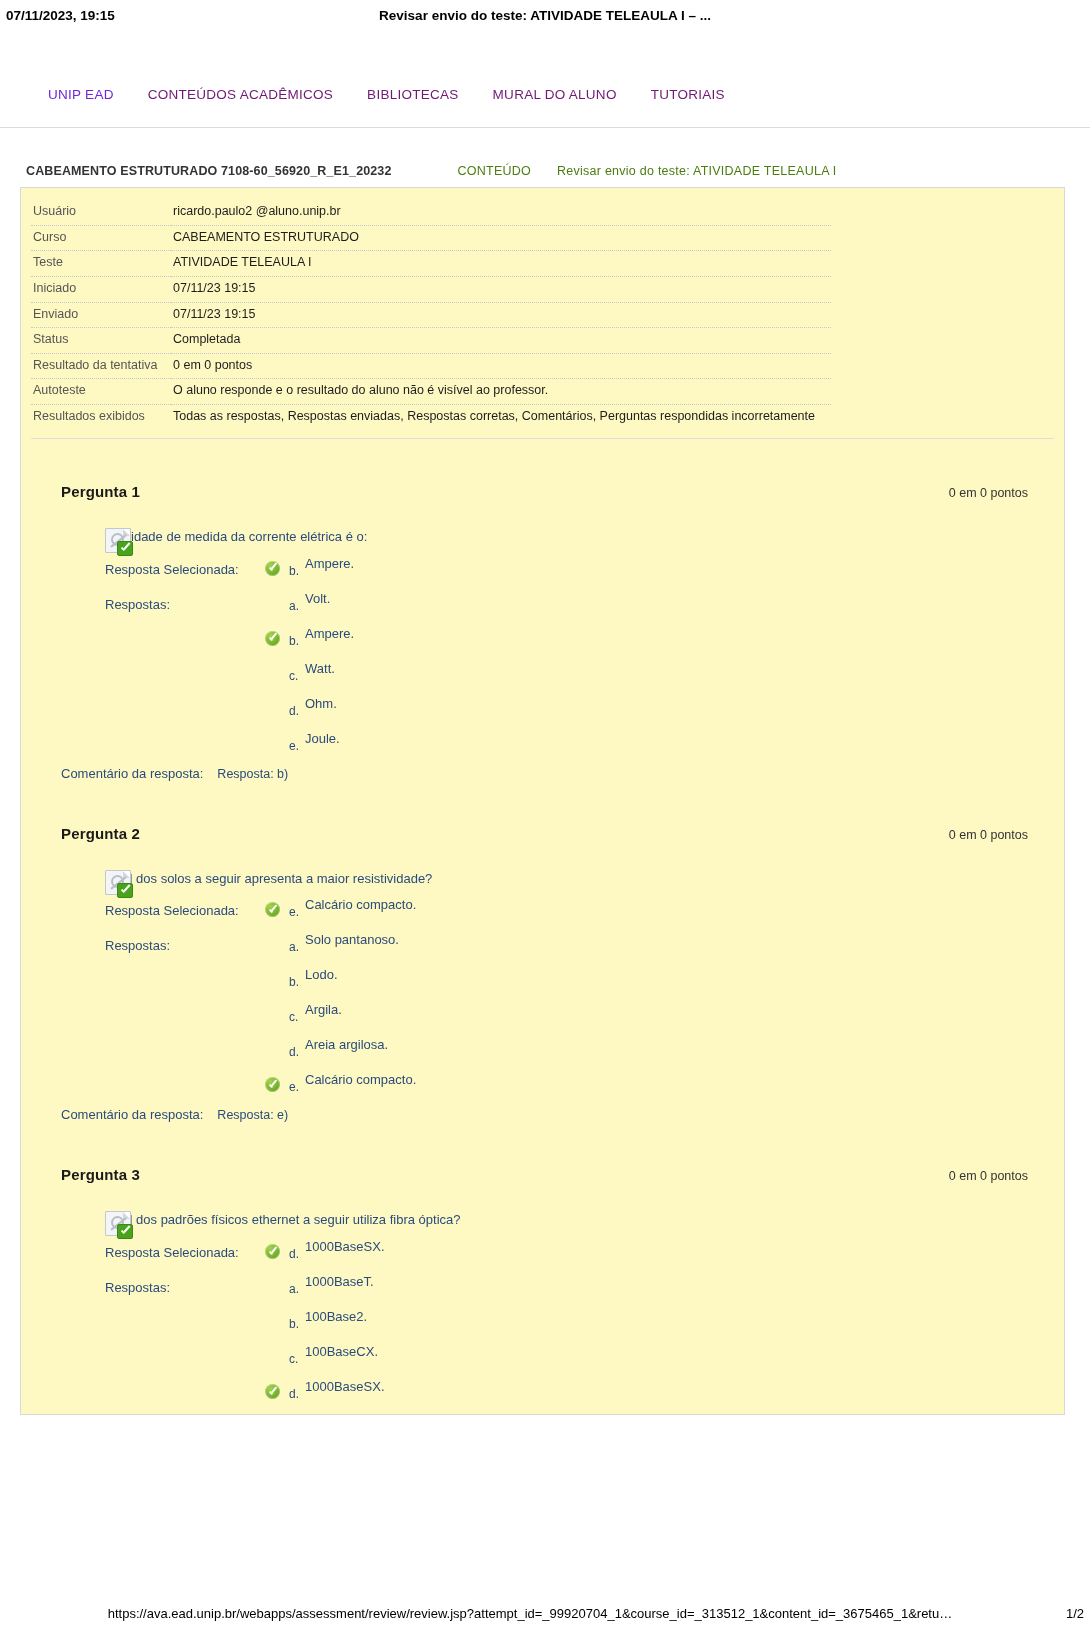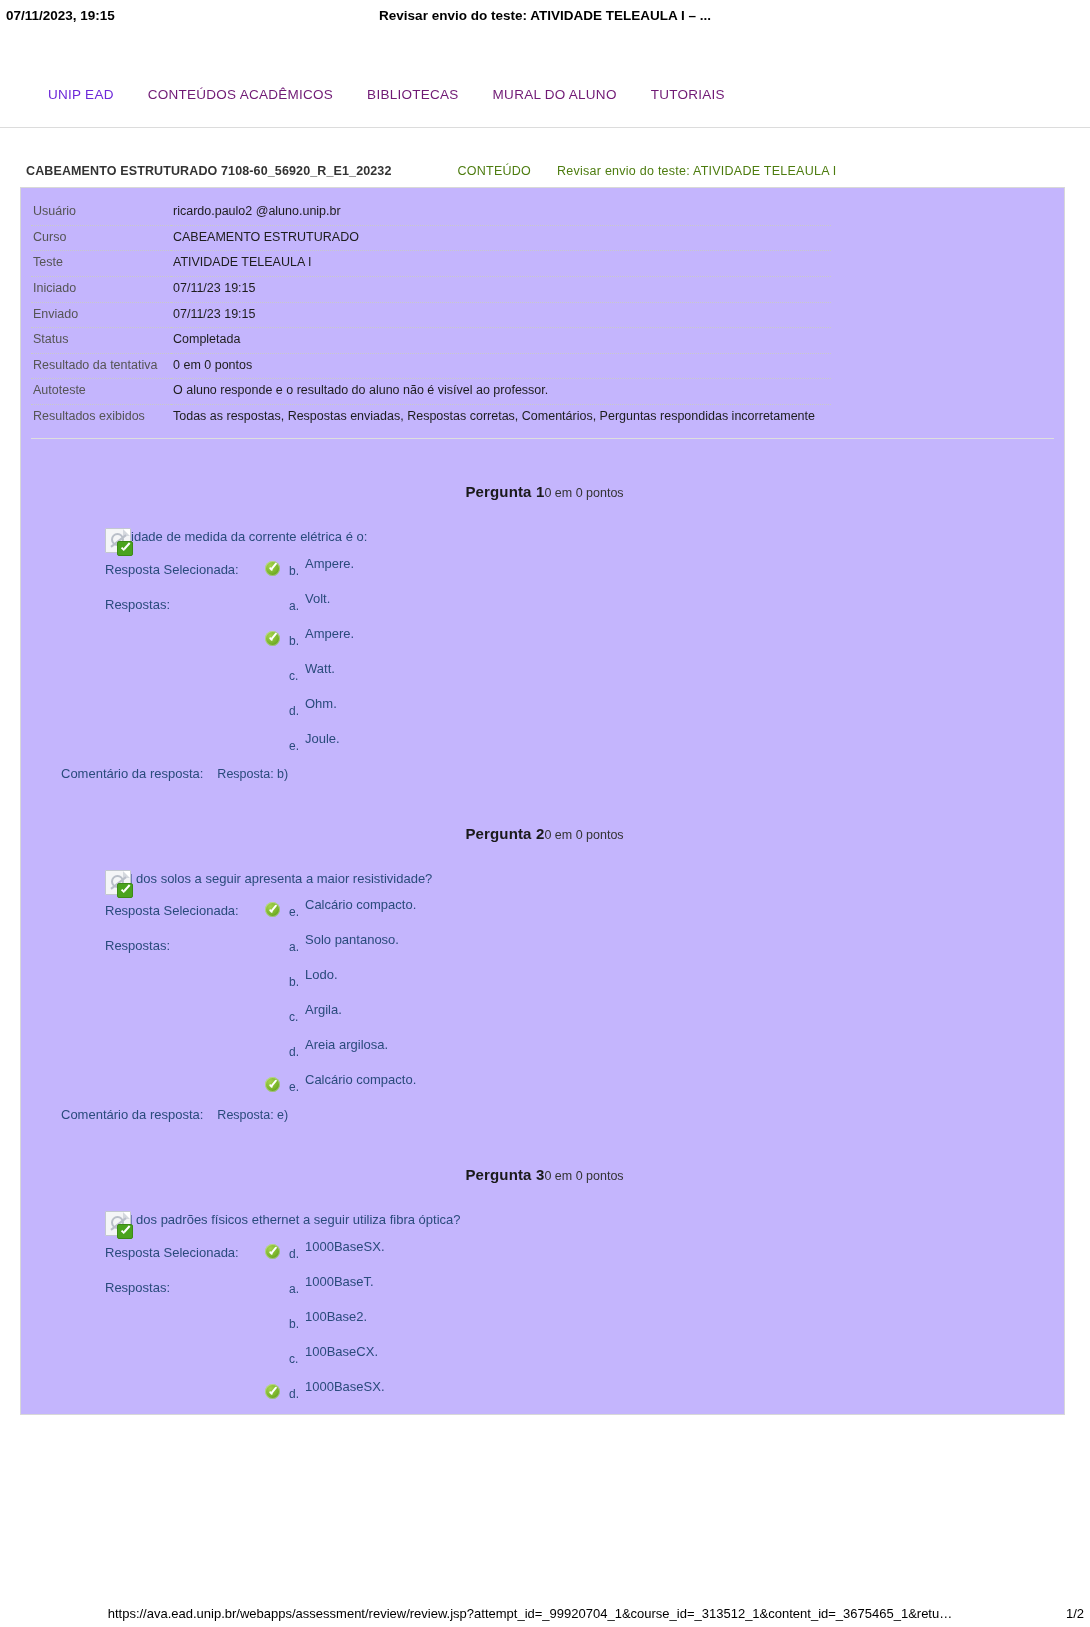--- a/index.html
+++ b/index.html
@@ -102,21 +102,21 @@
   .crumb-gap { width: 26px; }
 
   
   .panel {
     position: absolute;
     top: 187px;
     left: 20px;
     width: 1045px;
     border: 1px solid #d8d8d8;
     border-top: 1px solid #d8d8d8;
-    background: #c4b5fd;
+    background: #fef9c3;
   }
 
   
   table.info {
     width: 800px;
     margin: 12px 0 0 10px;
     border-collapse: collapse;
     font-size: 12.5px;
   }
   table.info td {
@@ -141,21 +141,21 @@
   }
 
   
   .question {
     position: relative;
     padding: 0 0 0 0;
   }
   .q-head {
     display: flex;
     align-items: baseline;
-    justify-content: center;
+    justify-content: space-between;
     padding: 0 36px 0 40px;
     margin-top: 44px;
   }
   .q-title {
     font-size: 15px;
     font-weight: bold;
     color: #1a1a1a;
     letter-spacing: .01em;
   }
   .q-points {

